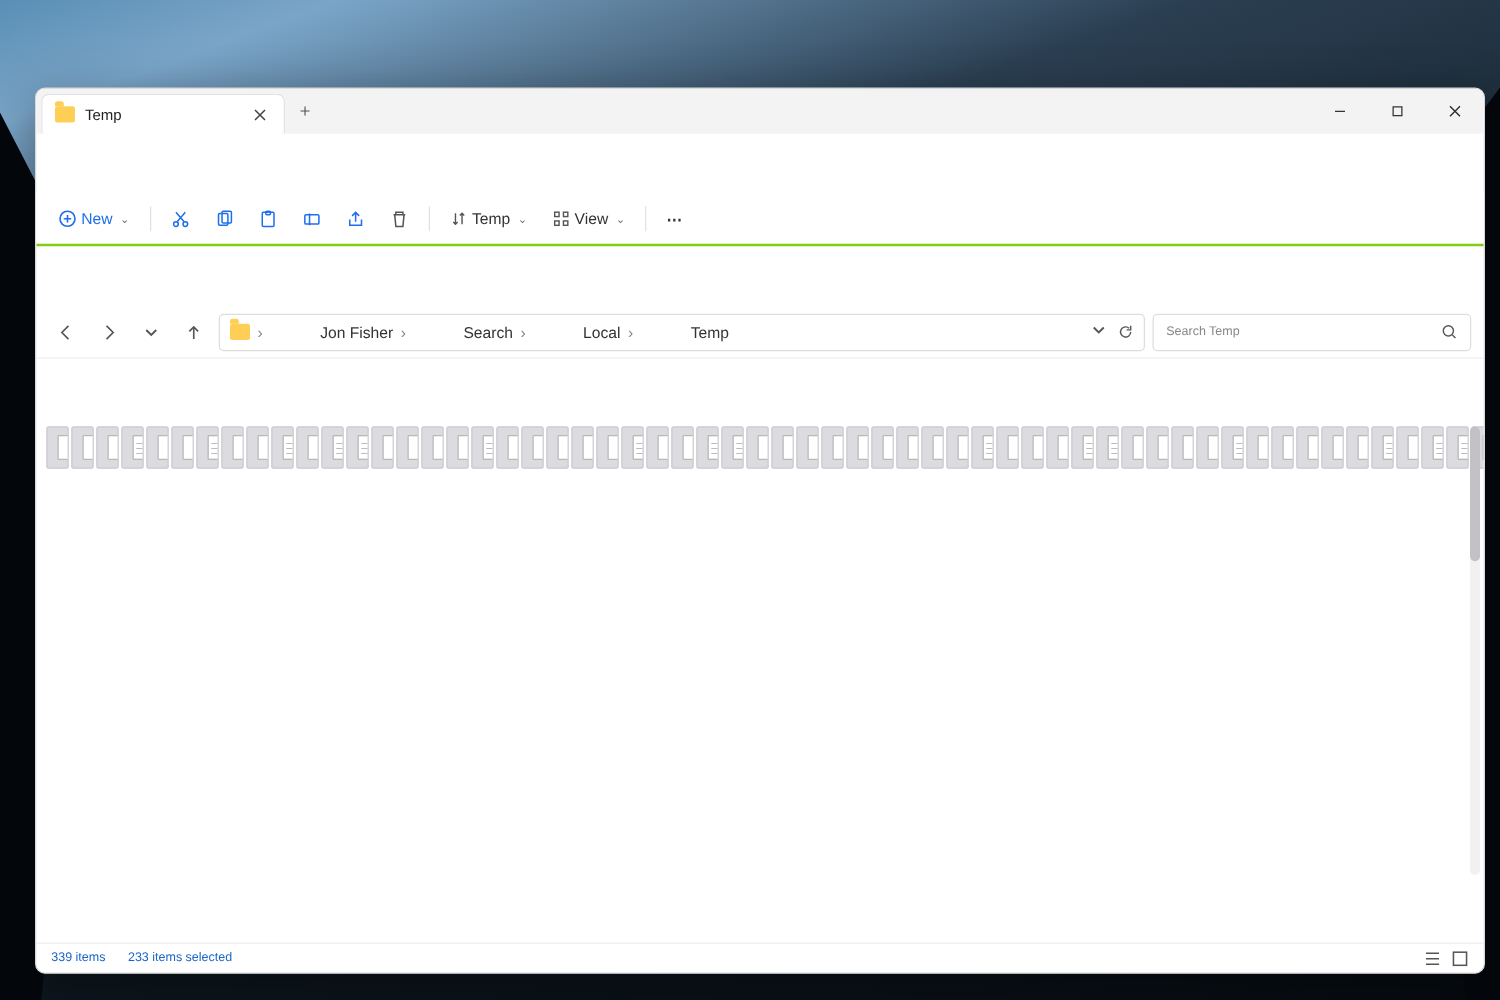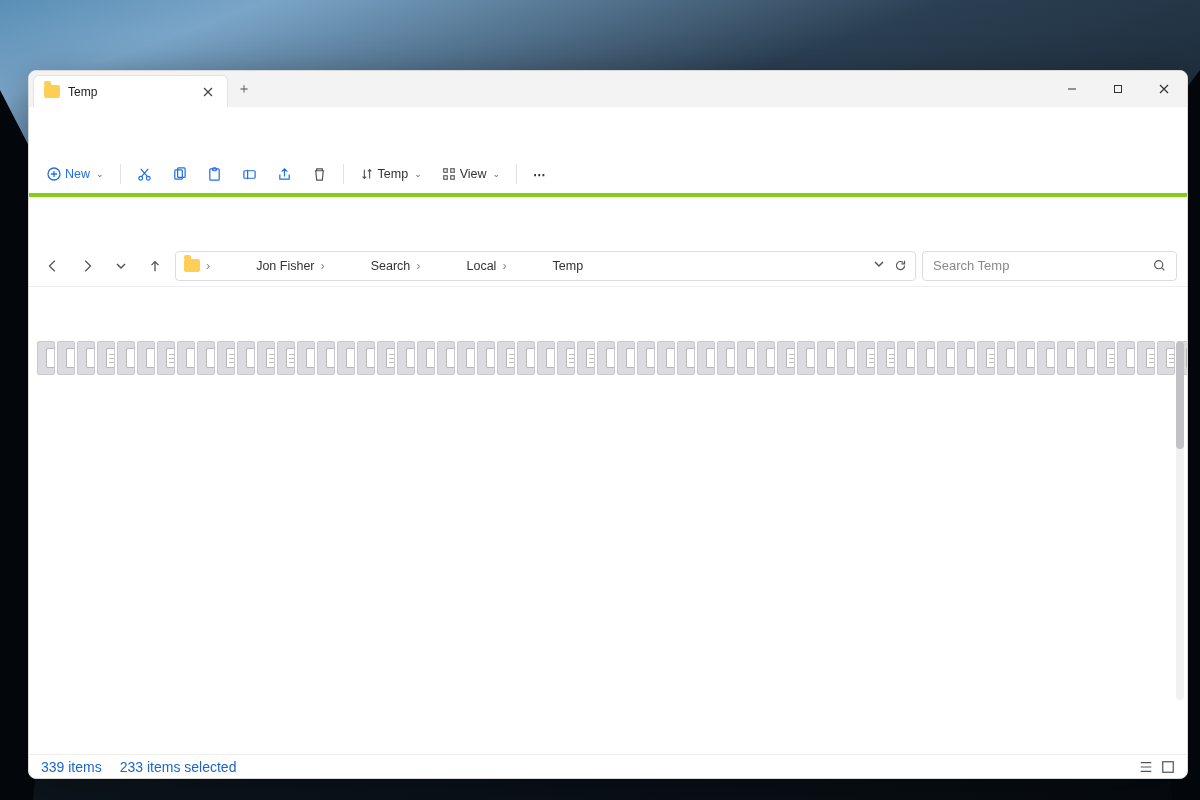--- a/index.html
+++ b/index.html
@@ -27,54 +27,54 @@
     width:195px; background:#fff; border-top-right-radius:6px; border-top-left-radius:6px;
     margin-top:4px; margin-left:4px; display:flex; align-items:center; padding:0 10px; gap:8px;
     border:1px solid #e3e3e3; border-bottom:none; font-size:12px; color:#222;
   }
   .tab-close { margin-left:auto; width:18px;height:18px;display:flex;align-items:center;justify-content:center;border-radius:3px;cursor:default;}
   .newtab { width:32px; display:flex;align-items:center;justify-content:center;color:#555;font-size:14px;}
   .wincontrols { margin-left:auto; display:flex; }
   .wc { width:46px; display:flex;align-items:center;justify-content:center;color:#333;font-size:11px;}
 
   
-  .toolbar { height:42px; background:#fff; display:flex; align-items:center; gap:4px; padding:0 10px; border-bottom:4px solid #84cc16;}
+  .toolbar { height:42px; background:#fff; display:flex; align-items:center; gap:4px; padding:0 10px; border-bottom:2px solid #84cc16;}
   .tbtn { height:30px; padding:0 8px; display:flex; align-items:center; gap:4px; border-radius:4px; font-size:12.5px; color:#333;}
   .tsep{width:1px;height:20px;background:#e2e2e2;margin:0 4px;}
   .blue{color:#1f6feb;}
   .dots{letter-spacing:2px;font-weight:bold;}
 
   
   .navrow{height:42px;display:flex;align-items:center;gap:6px;padding:0 10px;border-bottom:1px solid #eee;}
   .navbtn{width:28px;height:28px;display:flex;align-items:center;justify-content:center;color:#555;border-radius:4px;}
   .addr{flex:1;height:30px;border:1px solid #ddd;border-radius:4px;display:flex;align-items:center;padding:0 8px;gap:6px;font-size:12.5px;color:#333;}
   .crumb{color:#333;margin-left:40px;}
   .sep{color:#888;}
   .addr-tools{margin-left:auto;display:flex;gap:10px;color:#555;}
-  .search{width:255px;height:30px;border:1px solid #ddd;border-radius:4px;display:flex;align-items:center;padding:0 10px;font-size:13px;color:#888;}
+  .search{width:255px;height:30px;border:1px solid #ddd;border-radius:4px;display:flex;align-items:center;padding:0 10px;font-size:10px;color:#888;}
   .search .mag{margin-left:auto;color:#555;}
 
   
   .files-wrap{position:relative;flex:1;overflow:hidden;}
   .files{position:absolute;inset:6px 14px 6px 8px;display:grid;grid-template-columns:repeat(4,1fr);grid-auto-rows:34px;gap:2px;grid-auto-flow:column;}
   .file{display:flex;align-items:center;gap:8px;padding:0 8px;background:#dcdce0;border:1px solid #c9c9ce;border-radius:2px;font-size:11.8px;color:#222;overflow:hidden;white-space:nowrap;}
   .file .name{overflow:hidden;text-overflow:ellipsis;}
   .scroll{position:absolute;right:3px;top:6px;bottom:6px;width:8px;background:#f1f1f1;border-radius:4px;}
   .scroll .thumb{position:absolute;left:0;right:0;top:0;height:30%;background:#c2c2c6;border-radius:4px;}
 
   
   .fi{width:16px;height:20px;flex:0 0 16px;position:relative;}
   .fi::before{content:"";position:absolute;inset:0;background:#fff;border:1px solid #b8b8b8;border-radius:1px;}
   .fi::after{content:"";position:absolute;right:-1px;top:-1px;width:6px;height:6px;background:#eaeaea;border-left:1px solid #b8b8b8;border-bottom:1px solid #b8b8b8;}
   .fi.log::before{background:linear-gradient(#fff,#fff);}
   .fi.log .lines,.fi .lines{position:absolute;left:3px;right:3px;top:6px;bottom:3px;background:repeating-linear-gradient(#bcbcbc 0 1px,transparent 1px 4px);}
   .fi.db::after{background:#d7e8f7;border-color:#8ab4dd;}
 
   
-  .status{height:24px;border-top:1px solid #eee;display:flex;align-items:center;padding:0 12px;font-size:14px;color:#1a66c9;gap:18px;}
+  .status{height:24px;border-top:1px solid #eee;display:flex;align-items:center;padding:0 12px;font-size:10px;color:#1a66c9;gap:18px;}
   .status .view-icons{margin-left:auto;display:flex;gap:8px;color:#555;}
 
   .folder-icon{width:16px;height:13px;background:#ffce55;border-radius:2px;position:relative;display:inline-block;}
   .folder-icon::before{content:"";position:absolute;left:0;top:-4px;width:7px;height:4px;background:#ffce55;border-radius:2px 2px 0 0;}
 
   svg{display:block;}
   .chev{font-size:9px;color:#666;margin-left:2px;}
 </style>
 </head>
 <body>

